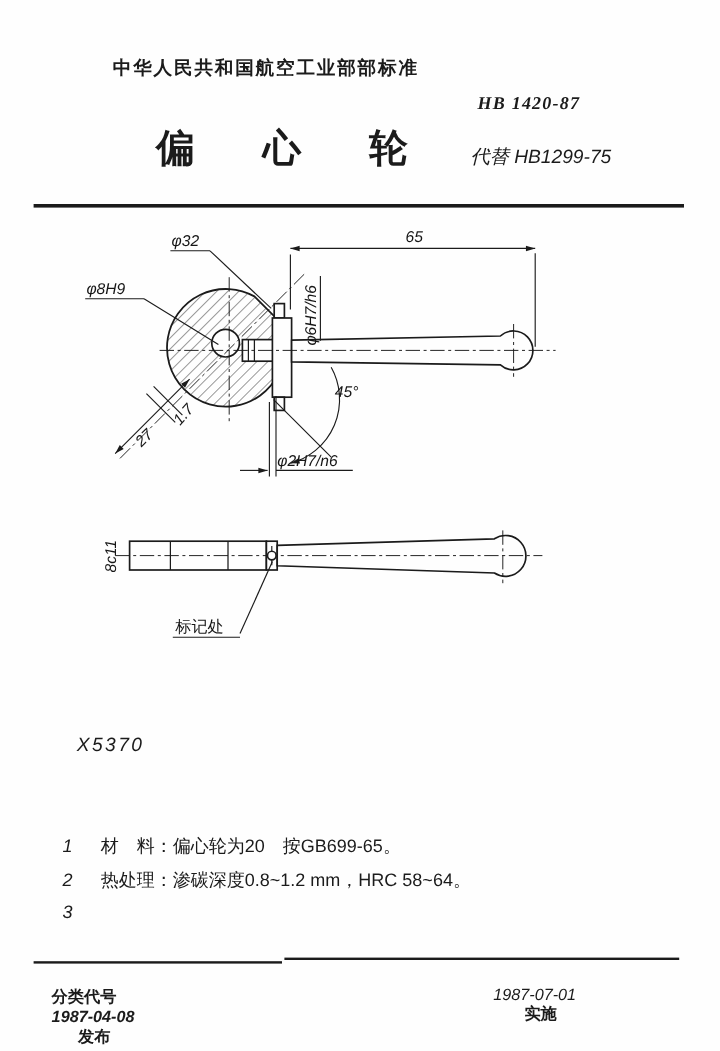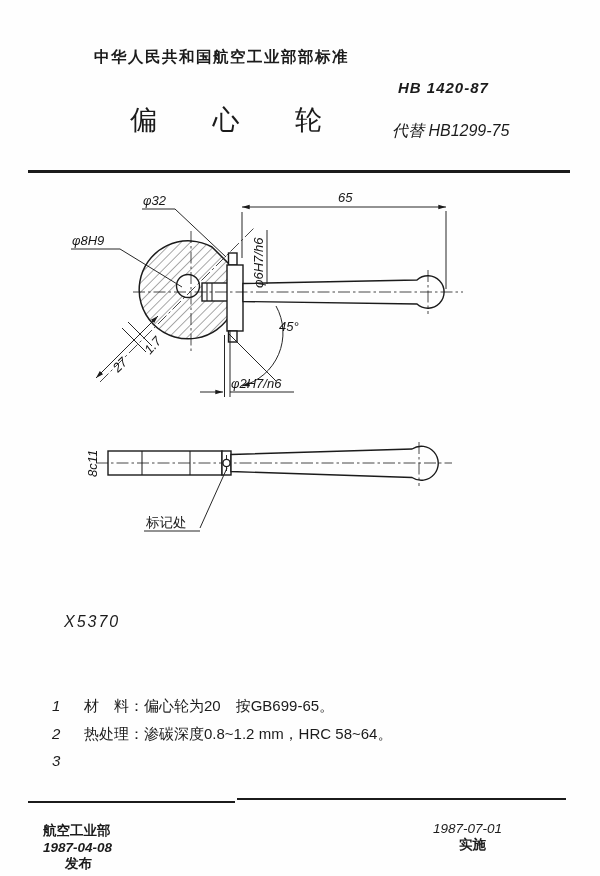--- a/index.html
+++ b/index.html
@@ -3,22 +3,22 @@
 <meta charset="utf-8">
 <style>
   html,body { margin:0; padding:0; background:#e8e8e4; }
   .page {
     position:relative; width:600px; height:876px; margin:0 auto;
     background:#fefefe; color:#1b1b1b;
     font-family:"Liberation Sans", sans-serif;
     overflow:hidden;
   }
   .org-line { position:absolute; left:94px; top:47px; font-size:15.5px; font-weight:bold; letter-spacing:1.5px; }
-  .std-no   { position:absolute; left:398px; top:79px; font-size:15px; font-weight:bold; font-style:italic; letter-spacing:1px; }
-  .doc-title{ position:absolute; left:130px; top:102px; font-size:27px; font-weight:normal; letter-spacing:24px; white-space:nowrap; }
+  .std-no   { position:absolute; left:398px; top:79px; font-size:15px; font-weight:bold; font-style:italic; letter-spacing:1px;font-family:Liberation Serif, serif; }
+  .doc-title{ position:absolute; left:130px; top:102px; font-size:32px; font-weight:bold; letter-spacing:24px; white-space:nowrap; }
   .replaces { position:absolute; left:392px; top:121px; font-size:16px; font-style:italic; }
   .top-rule { position:absolute; left:28px; top:170px; width:542px; height:3px; background:#1b1b1b; }
 
   svg.drawing { position:absolute; left:0; top:178px; }
   .olw { fill:#fefefe; stroke:#1b1b1b; stroke-width:1.4; }
   .ol2 { fill:none; stroke:#1b1b1b; stroke-width:1.05; }
   .dim { fill:none; stroke:#1b1b1b; stroke-width:0.95; }
   .cl  { fill:none; stroke:#1b1b1b; stroke-width:0.8; stroke-dasharray:12 3 2.5 3; }
   .dtx { font:italic 13px "Liberation Sans", sans-serif; fill:#161616; }
   .ctx { font:13.5px "Liberation Sans", sans-serif; fill:#161616; }
@@ -30,21 +30,21 @@
   .notes { position:absolute; left:52px; top:692px; font-size:15px; line-height:27.5px; }
   .note-row { display:flex; }
   .note-num { width:32px; font-style:italic; }
   .note-text { white-space:pre; }
 
   .foot-rule-a { position:absolute; left:28px; top:801px; width:207px; height:2px; background:#1b1b1b; }
   .foot-rule-b { position:absolute; left:237px; top:798px; width:329px; height:2px; background:#1b1b1b; }
   .footer-left  { position:absolute; left:28px; top:807px; font-size:13.5px; font-weight:bold; white-space:pre; }
   .footer-left .dt { font-style:italic; }
   .footer-left .lbl { margin-left:22px; }
-  .footer-right { position:absolute; left:418px; top:806px; font-size:13.5px; white-space:pre; }
+  .footer-right { position:absolute; left:396px; top:806px; font-size:13.5px; white-space:pre; }
   .footer-right .dt { font-style:italic; }
   .footer-right .lbl { font-weight:bold; margin-left:26px; }
 </style>
 </head>
 <body>
 
 <div class="page">
 
   <div class="org-line">中华人民共和国航空工业部部标准</div>
   <div class="std-no">HB 1420-87</div>
@@ -173,21 +173,21 @@
       <span class="note-text">热处理：渗碳深度0.8~1.2 mm，HRC 58~64。</span>
     </div>
     <div class="note-row">
       <span class="note-num">3</span>
     </div>
   </div>
 
   <div class="foot-rule-a"></div>
   <div class="foot-rule-b"></div>
   <div class="footer-left">
-    <span>航空工业部</span>
+    <span>分类代号</span>
     <span class="dt">1987-04-08</span>
     <span class="lbl">发布</span>
   </div>
   <div class="footer-right">
     <span class="dt">1987-07-01</span>
     <span class="lbl">实施</span>
   </div>
 
 </div>
 

